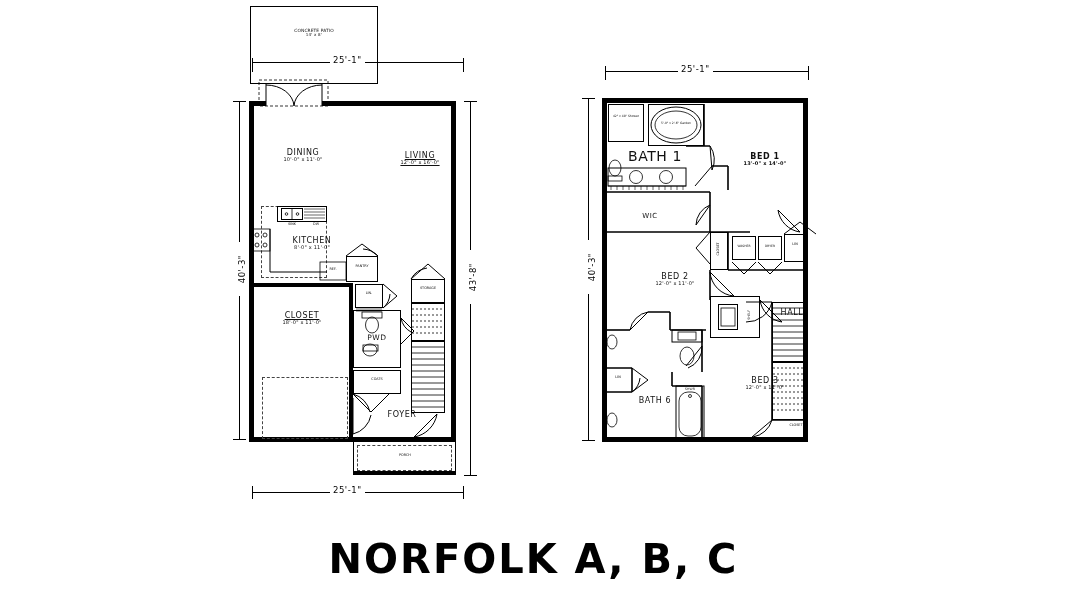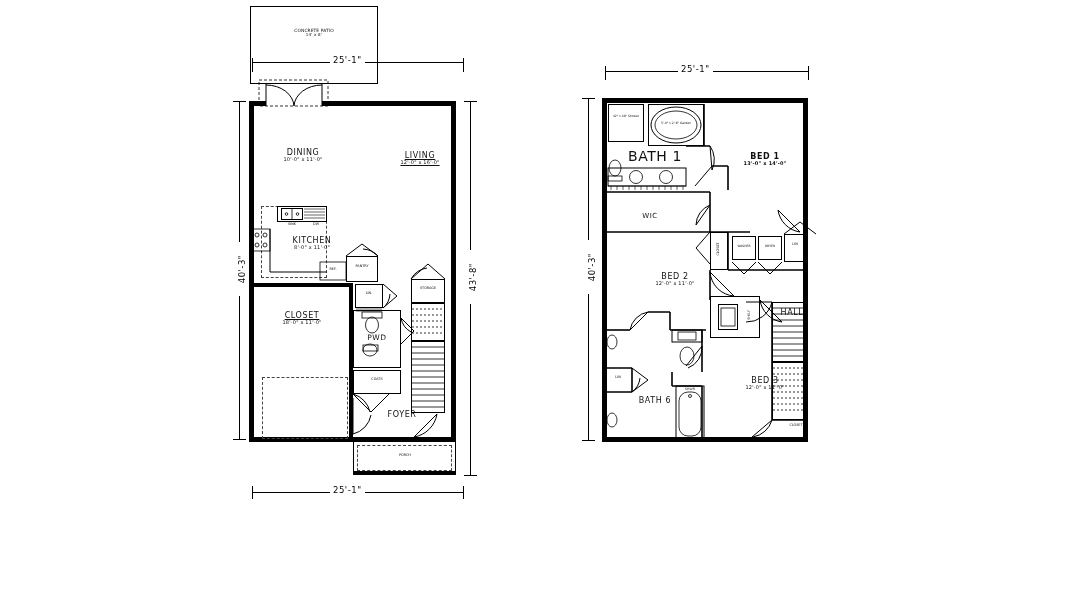--- a/index.html
+++ b/index.html
@@ -431,13 +431,14 @@
       <path class="s" d="M252,420 L232,437"></path>
       <path class="s" d="M252,420 A24,24 0 0 1 233,437"></path>
     </svg>
 
     <div class="dimlinev" style="left:68px;top:98px;height:342px;"></div>
     <div class="tick" style="left:62px;top:98px;width:13px;height:1px;"></div>
     <div class="tick" style="left:62px;top:440px;width:13px;height:1px;"></div>
     <div class="dimtxtv" style="left:45px;top:262px;width:48px;text-align:center;">40'-3"</div>
   </div>
 
+  <div id="plan-title">NORFOLK A, B, C</div>
 </div>
 
 </body></html>

